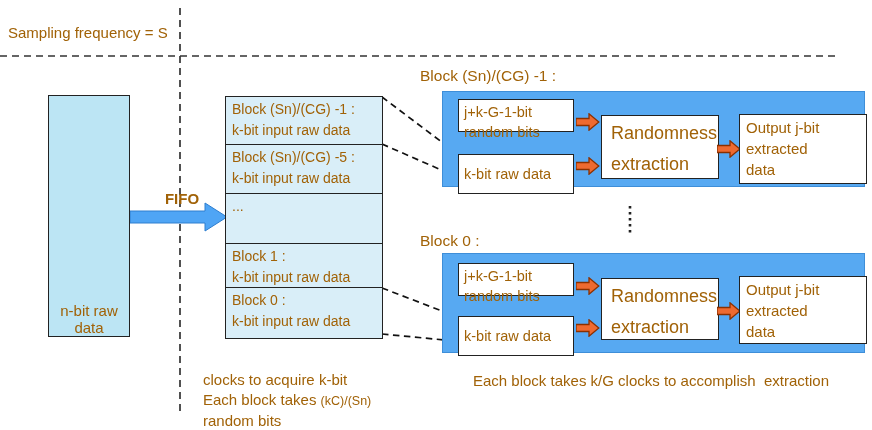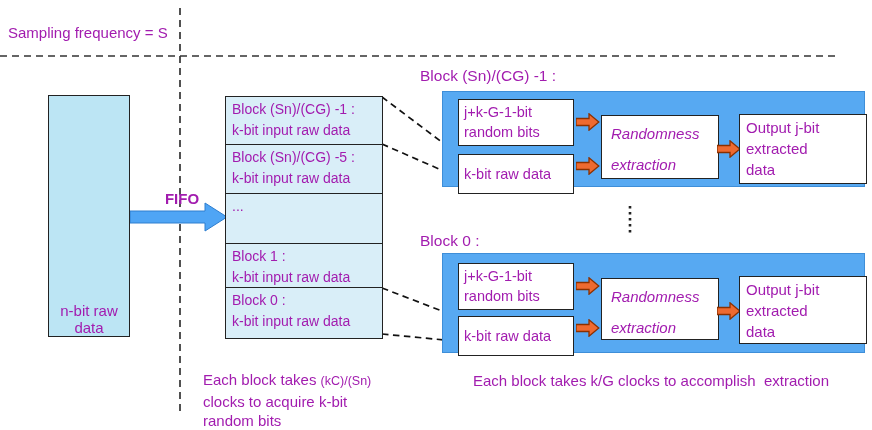--- a/index.html
+++ b/index.html
@@ -1,18 +1,18 @@
 <!DOCTYPE html>
 <html><head>
 <meta charset="utf-8">
 <style>
   html,body { margin:0; padding:0; background:#fff; }
   .stage {
     position:relative; width:872px; height:430px; background:#ffffff;
-    font-family:"Liberation Sans", sans-serif; color:#a21caf; overflow:hidden;
+    font-family:"Liberation Sans", sans-serif; color:#a16207; overflow:hidden;
   }
   .abs { position:absolute; }
   .overlay { position:absolute; left:0; top:0; width:872px; height:430px; }
 
   .hdr { font-size:15px; white-space:nowrap; }
   .hdr-left  { left:8px;  top:24px; }
   .hdr-right { left:388px; top:24px; }
 
   .srcbox {
     left:48px; top:95px; width:82px; height:242px;
@@ -35,25 +35,25 @@
 
   .gtitle { font-size:15.5px; white-space:nowrap; }
   .t1 { left:420px; top:67px; }
   .t2 { left:420px; top:232px; }
 
   .group { background:#57a9f2; border:1.5px solid #3e8ed8; box-sizing:border-box; }
   .g1 { left:442px; top:91px;  width:423px; height:96px; }
   .g2 { left:442px; top:253px; width:423px; height:100px; }
 
   .wbox { position:absolute; background:#ffffff; border:1.6px solid #222; box-sizing:border-box; }
-  .rand { left:15px; width:116px; height:47px; font-size:14.5px; line-height:20px; padding:2px 0 0 5px; }
+  .rand { left:15px; width:116px; height:33px; font-size:14.5px; line-height:20px; padding:2px 0 0 5px; }
   .g1 .rand { top:7px; } .g2 .rand { top:9px; }
   .rawd { left:15px; top:62px; width:116px; height:40px; font-size:14.5px;
           display:flex; align-items:center; padding-left:5px; }
-  .ext  { left:158px; width:118px; font-size:15px; line-height:31px; padding:2px 0 0 9px;font-style:italic; }
+  .ext  { left:158px; width:118px; font-size:18px; line-height:31px; padding:2px 0 0 9px; }
   .g1 .ext { top:23px; height:64px; } .g2 .ext { top:24px; height:62px; }
   .outp { left:296px; width:128px; font-size:15px; line-height:21px; padding:2px 0 0 6px; }
   .g1 .outp { top:22px; height:70px; } .g2 .outp { top:22px; height:68px; }
 
   .oarrow { position:absolute; width:24px; height:18px; }
   .oa1 { left:133px; } .oa2 { left:133px; } .oa3 { left:274px; }
   .g1 .oa1 { top:21px; } .g1 .oa2 { top:65px; } .g1 .oa3 { top:48px; }
   .g2 .oa1 { top:23px; } .g2 .oa2 { top:65px; } .g2 .oa3 { top:48px; }
 
   .caption { font-size:15px; }
@@ -168,20 +168,20 @@
       <polygon points="0,5.5 13,5.5 13,0.8 22.8,9 13,17.2 13,12.5 0,12.5" fill="#ee6a30" stroke="#8a3000" stroke-width="1.3"></polygon>
     </svg>
     <div class="wbox outp">
       <div>Output j-bit</div>
       <div>extracted</div>
       <div>data</div>
     </div>
   </div>
 
   <div class="abs caption cap-left">
+    <div>clocks to acquire k-bit</div>
     <div><span>Each block takes </span><span class="small">(kC)/(Sn)</span></div>
-    <div>clocks to acquire k-bit</div>
     <div>random bits</div>
   </div>
 
   <div class="abs caption cap-right">Each block takes k/G clocks to accomplish  extraction</div>
 
 </div>
 
 </body></html>

